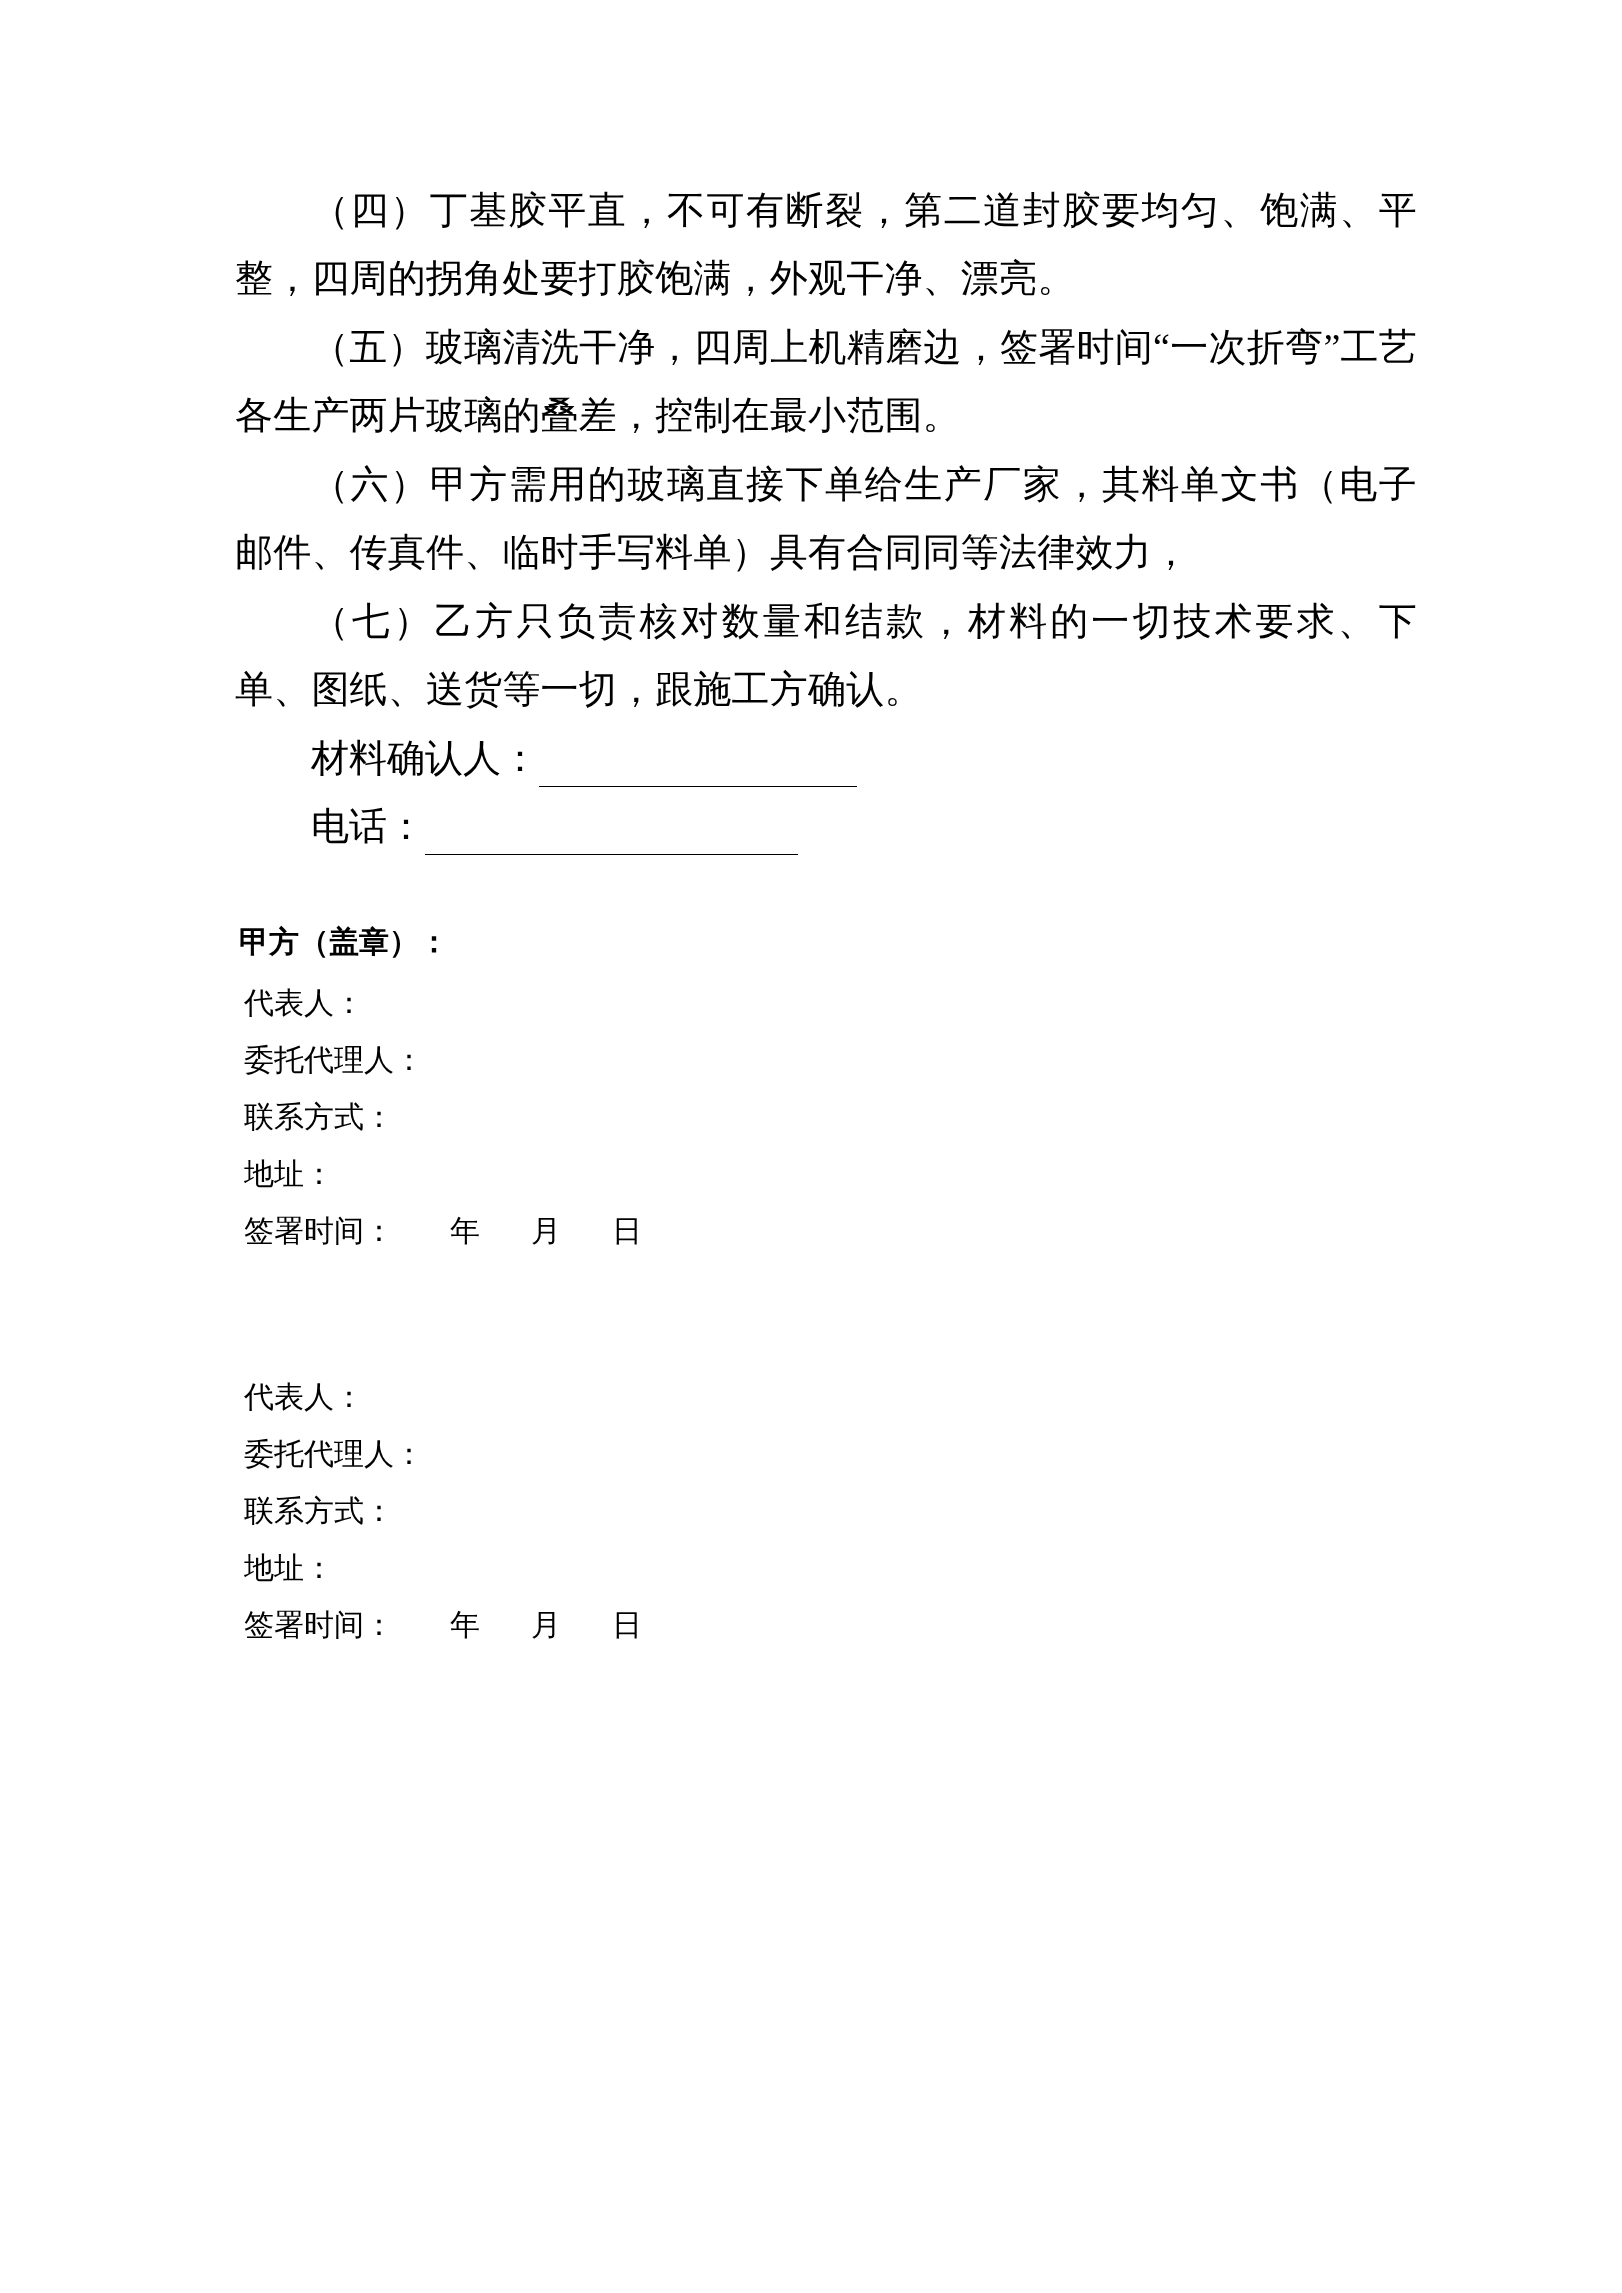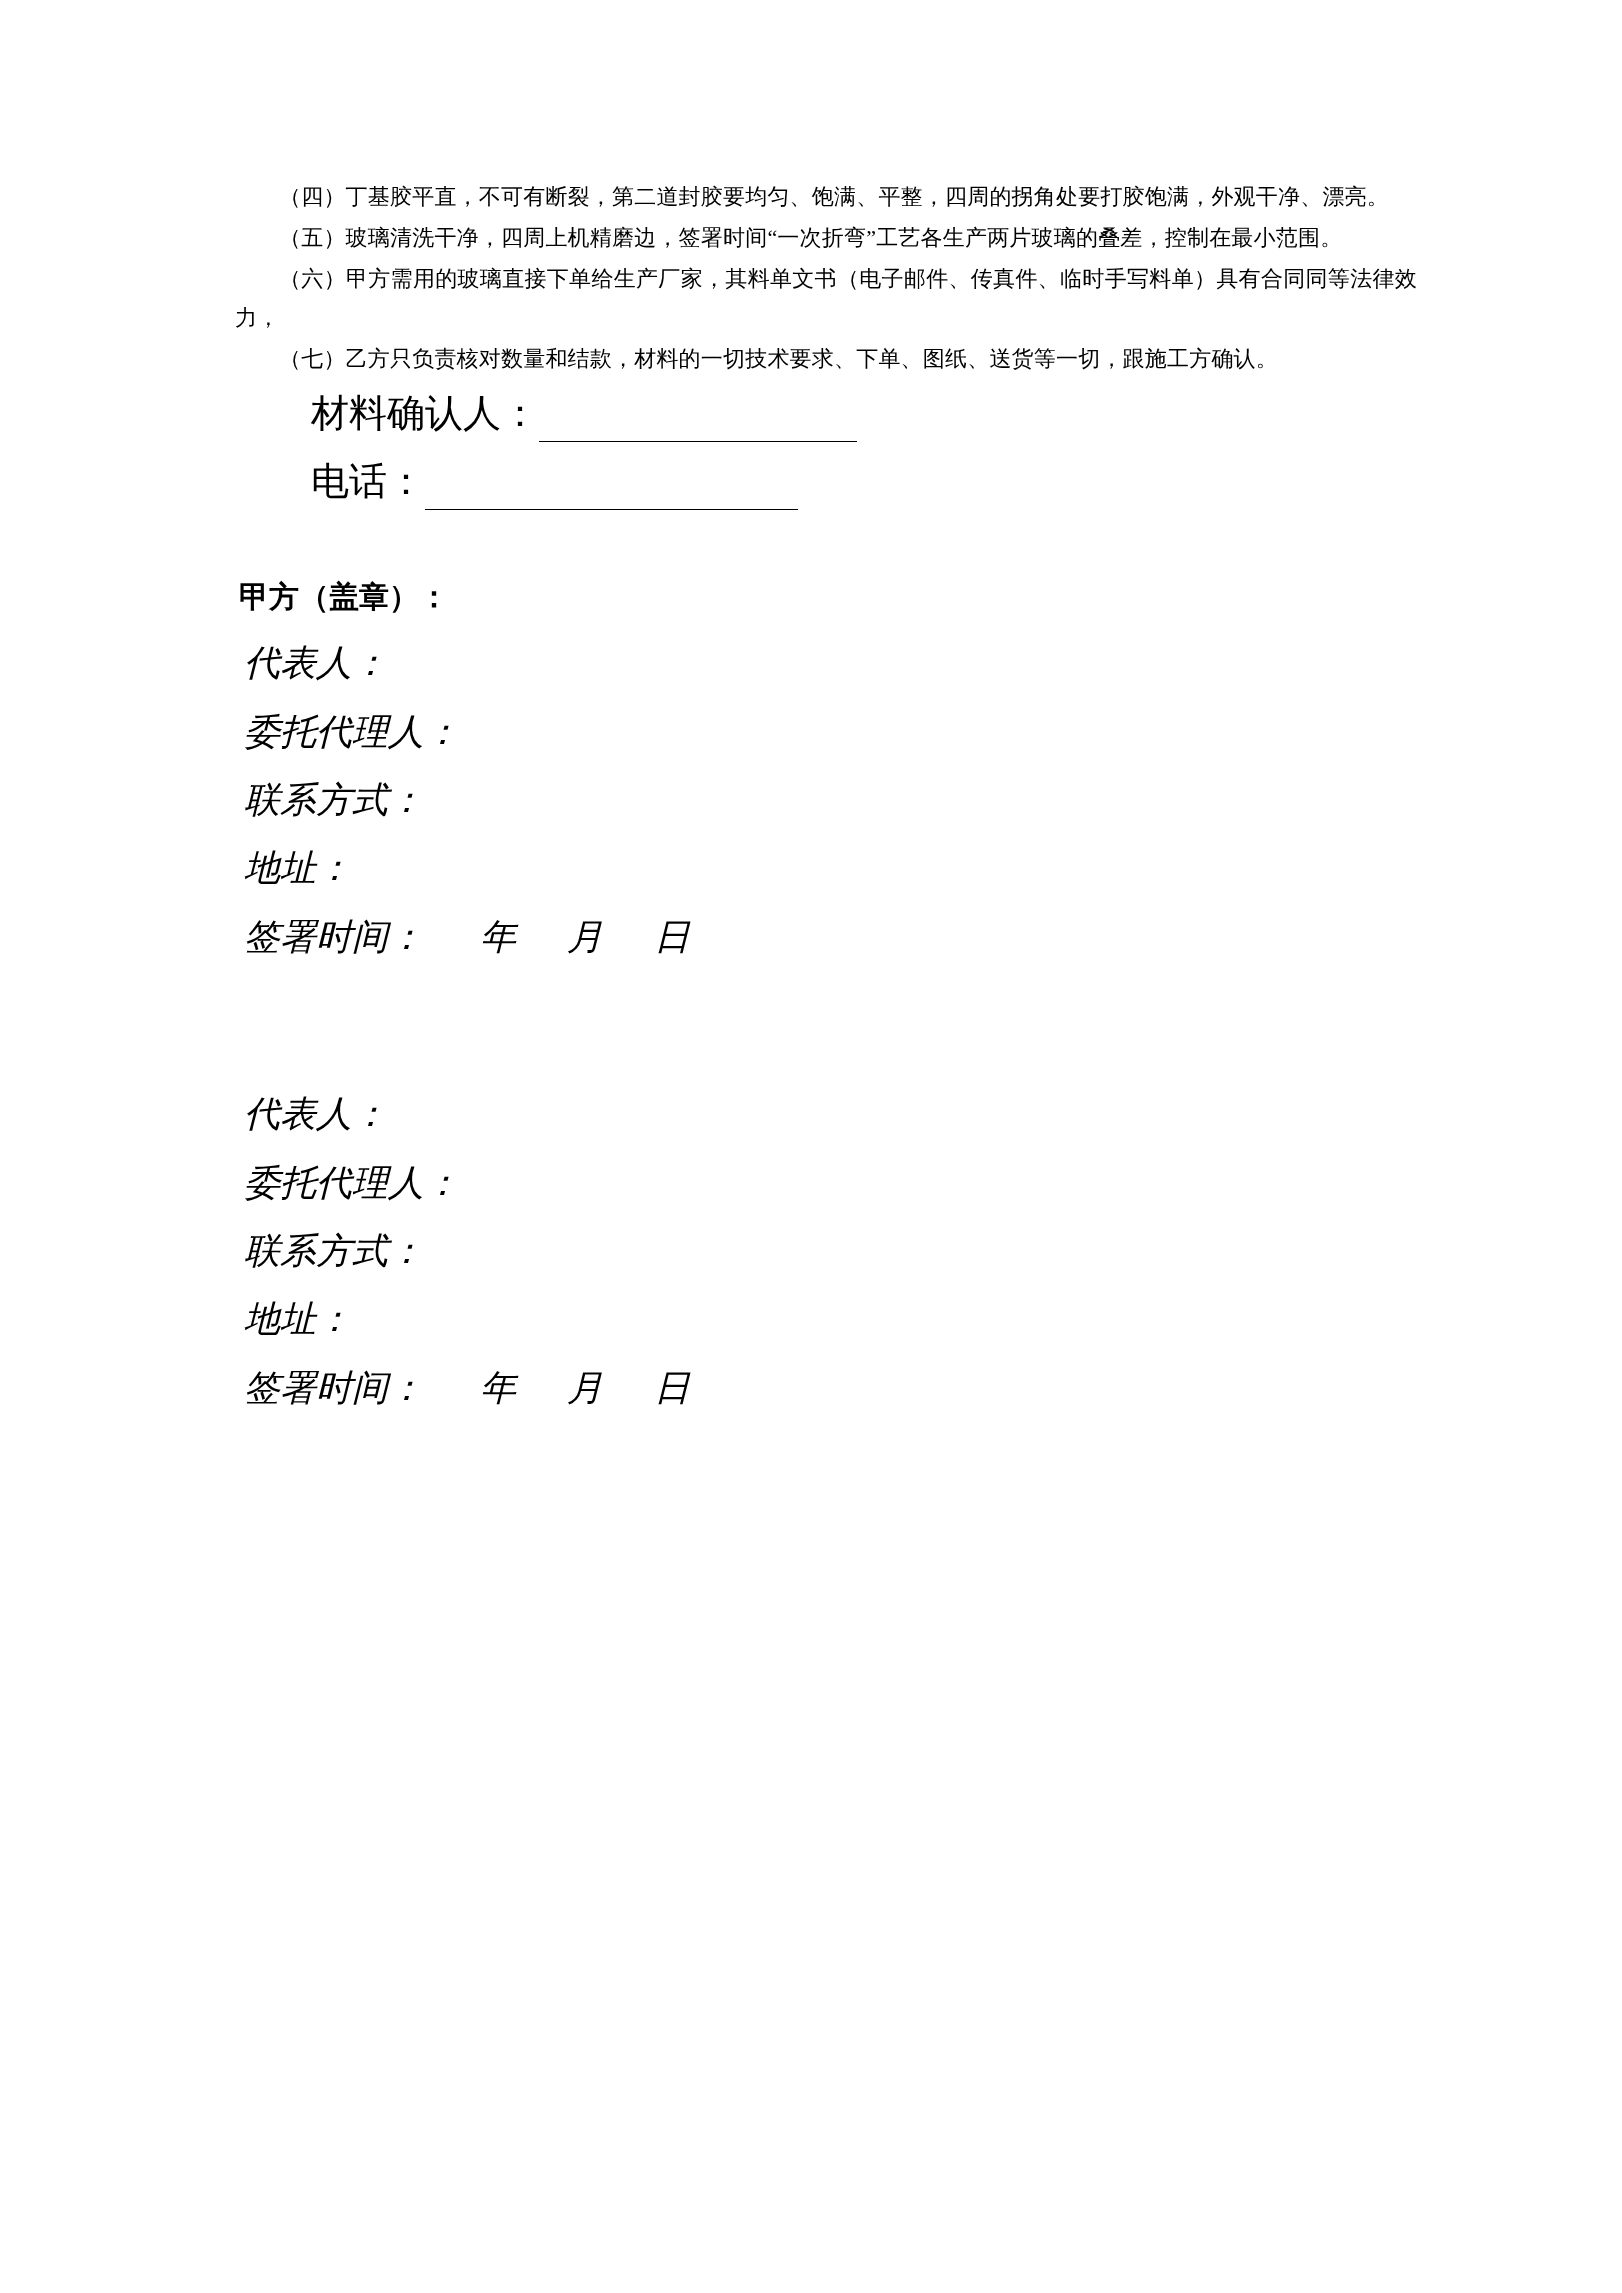--- a/index.html
+++ b/index.html
@@ -19,21 +19,21 @@
     width: 1623px;
     height: 2294px;
     box-sizing: border-box;
     padding: 177px 205px 0 235px;
   }
   .doc-body {
     width: 1182px;
   }
   
   .clause {
-    font-size: 22px;
+    font-size: 38px;
     line-height: 1.78;
     text-align: justify;
     text-justify: inter-ideograph;
     text-indent: 2em;
     margin: 0 0 1.8px 0;
     letter-spacing: 0.2px;
   }
   
   .fill-row {
     font-size: 38px;
@@ -56,25 +56,24 @@
   .sig-block {
     margin-top: 53px;
   }
   .sig-heading {
     font-size: 30px;
     font-weight: bold;
     line-height: 1.9;
     margin: 4px;
   }
   .sig-line {
-    font-size: 36px;
+    font-size: 30px;
     line-height: 1.9;
     margin: 0;
     padding-left: 9px;
-    font-style: italic;
   }
   .sig-line .dgap { display: inline-block; width: 56px; }
   .sig-line .dgap-sm { display: inline-block; width: 51px; }
   .spacer-block { height: 56px; }
 </style>
 </head>
 <body>
 
 <div class="page">
   <div class="doc-body">

